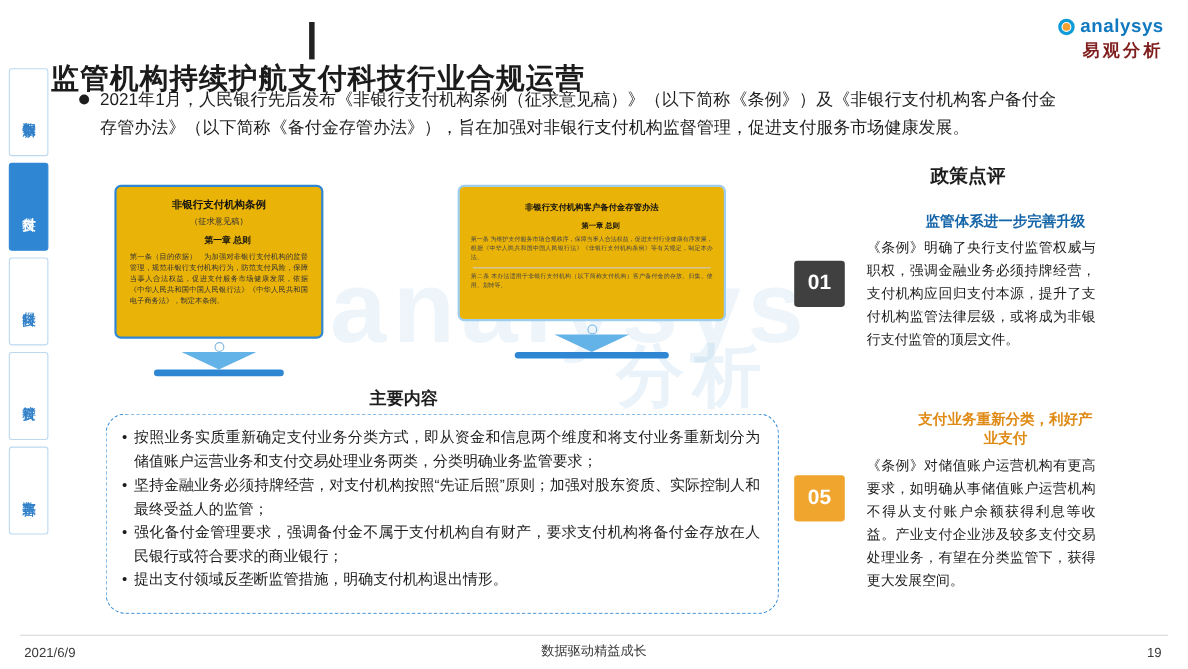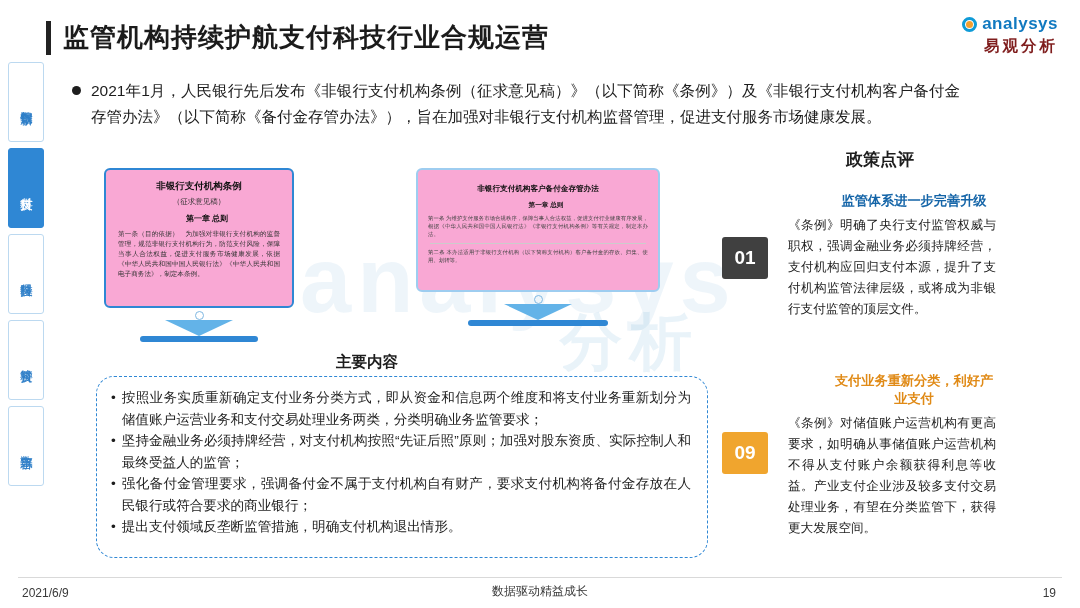--- a/index.html
+++ b/index.html
@@ -50,20 +50,21 @@
   }
   .side-item span { writing-mode: vertical-rl; }
 
   
   .title-bar {
     position: absolute;
     left: 46px;
     top: 20px;
     display: flex;
     align-items: center;
+    flex-direction: column;
   }
   .title-rule {
     width: 5px;
     height: 34px;
     background: #222;
     margin-right: 12px;
   }
   .page-title {
     font-size: 26px;
     font-weight: bold;
@@ -132,21 +133,21 @@
     line-height: 26px;
     color: #1d1d1d;
     text-align: justify;
   }
 
   
   .monitor {
     position: absolute;
   }
   .mon-screen {
-    background: #f9a8d4;
+    background: #eab308;
     border: 2px solid #2f87d4;
     border-radius: 6px;
     box-sizing: border-box;
     position: relative;
     overflow: hidden;
   }
   .mon-screen.light { border-color: #9ecdf0; }
   .mon-btn {
     width: 7px; height: 7px;
     border-radius: 50%;
@@ -425,21 +426,21 @@
 </div>
 
 <div class="comment-title">政策点评</div>
 
 <div class="badge badge-01">01</div>
 <div class="cmt-block cmt-1">
   <div class="cmt-h blue">监管体系进一步完善升级</div>
   <div class="cmt-p">《条例》明确了央行支付监管权威与职权，强调金融业务必须持牌经营，支付机构应回归支付本源，提升了支付机构监管法律层级，或将成为非银行支付监管的顶层文件。</div>
 </div>
 
-<div class="badge badge-02">09</div>
+<div class="badge badge-02">05</div>
 <div class="cmt-block cmt-2">
   <div class="cmt-h orange">支付业务重新分类，利好产业支付</div>
   <div class="cmt-p">《条例》对储值账户运营机构有更高要求，如明确从事储值账户运营机构不得从支付账户余额获得利息等收益。产业支付企业涉及较多支付交易处理业务，有望在分类监管下，获得更大发展空间。</div>
 </div>
 
 <div class="footer-line"></div>
 <div class="footer-date">2021/6/9</div>
 <div class="footer-center">数据驱动精益成长</div>
 <div class="footer-page">19</div>
 

